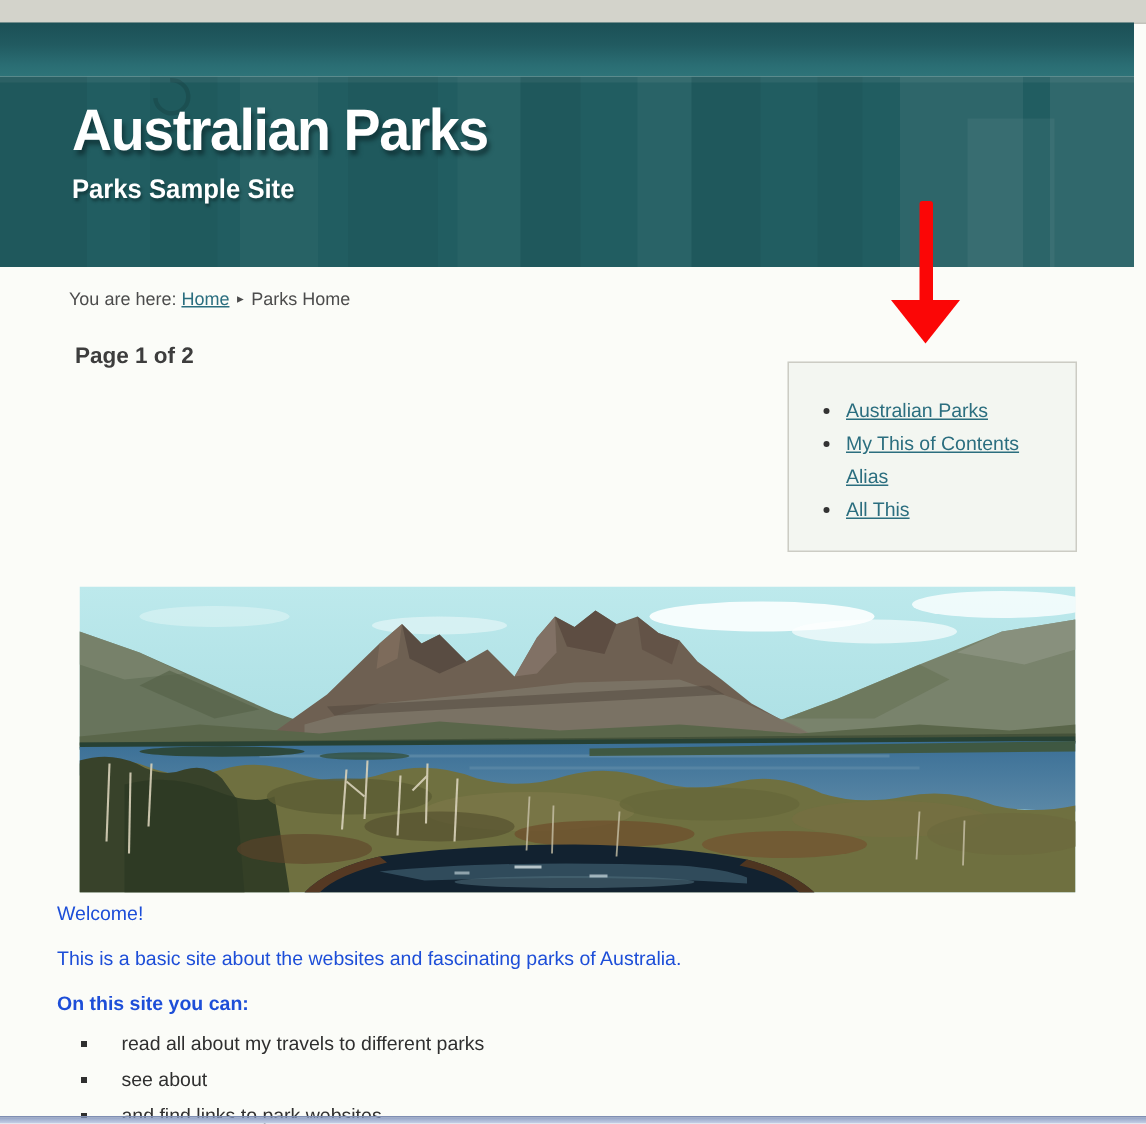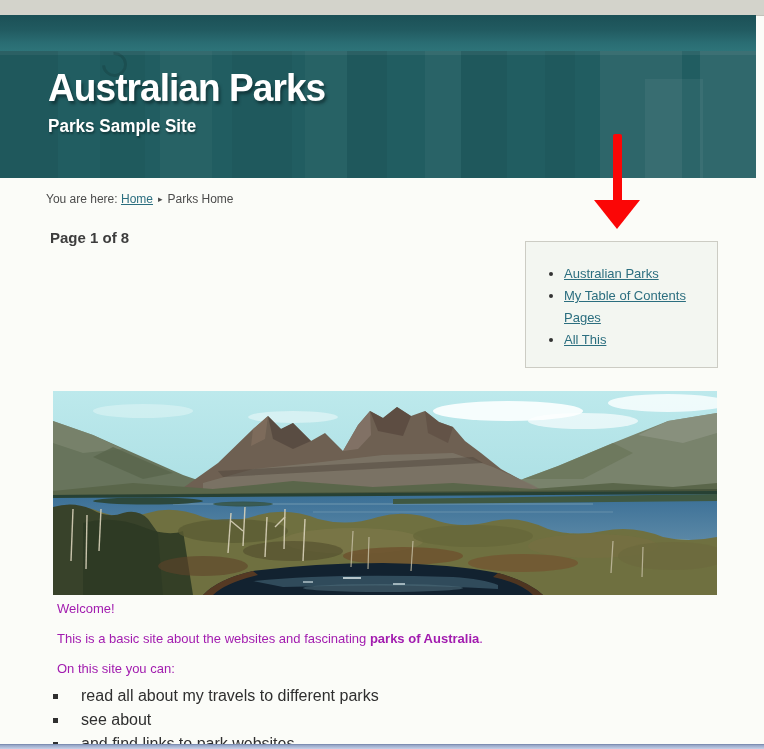--- a/index.html
+++ b/index.html
@@ -58,28 +58,28 @@
   #menu-box{left:525px;top:241px;width:193px;height:127px;background:#f3f6f1;
        border:1px solid #ccccc4;box-sizing:border-box;}
   #menu-box ul{list-style:disc;margin:21px 0 0 0;padding:0 8px 0 38px;color:#333;}
   #menu-box li{font-size:13px;line-height:22px;}
   #menu-box a{color:#2b6e7f;text-decoration:underline;}
 
   
   #photo{left:53px;top:391px;width:664px;height:204px;line-height:0;}
 
   
-  .para{position:absolute;left:57px;font-size:13px;color:#a21caf;}
+  .para{position:absolute;left:38px;font-size:13px;color:#1d4ed8;}
   #p-welcome{top:601px;}
   #p-intro{top:631px;}
-  #p-intro b{font-weight:bold;text-align:center;}
-  #p-cando{top:661px;}
+  #p-intro b{font-weight:normal;text-align:center;}
+  #p-cando{top:661px;font-weight:bold;}
   #content-list{position:absolute;left:56px;top:689px;margin:0;list-style:square;
        padding-left:13px;color:#2f2f2f;}
-  #content-list li{font-size:16px;line-height:14px;margin-bottom:10px;padding-left:12px;}
+  #content-list li{font-size:13px;line-height:14px;margin-bottom:10px;padding-left:12px;}
 
   
   #bottom-bar{left:0;top:744px;width:764px;height:5px;
        background:linear-gradient(to bottom,#93a3c6,#d4ddf0);
        border-top:1px solid #7e8eb2;z-index:10;}
 </style>
 </head>
 <body>
 
 <div id="top-strip" class="abs"></div>
@@ -101,29 +101,29 @@
   <div class="band b12"></div>
   <div id="swirl"></div>
   <div id="site-title">Australian Parks</div>
   <div id="site-subtitle">Parks Sample Site</div>
 </div>
 
 <div id="breadcrumb" class="abs"><span>You are here:</span>
   <a href="#">Home</a><span class="crumb-sep">▸</span><span>Parks Home</span>
 </div>
 
-<div id="page-heading" class="abs">Page 1 of 8</div>
+<div id="page-heading" class="abs">Page 1 of 2</div>
 
 <div id="red-arrow-shaft" class="abs"></div>
 <div id="red-arrow-head" class="abs"></div>
 
 <div id="menu-box" class="abs">
   <ul>
     <li><a href="#">Australian Parks</a></li>
-    <li><a href="#">My Table of Contents Pages</a></li>
+    <li><a href="#">My This of Contents Alias</a></li>
     <li><a href="#">All This</a></li>
   </ul>
 </div>
 
 <div id="photo" class="abs">
   <svg viewBox="0 0 664 204" width="664" height="204" preserveAspectRatio="none">
     <defs>
       <linearGradient id="skyG" x1="0" x2="0" y1="0" y2="1">
         <stop offset="0" stop-color="#bde9ec"></stop>
           <stop offset="1" stop-color="#9bd6dc"></stop>

